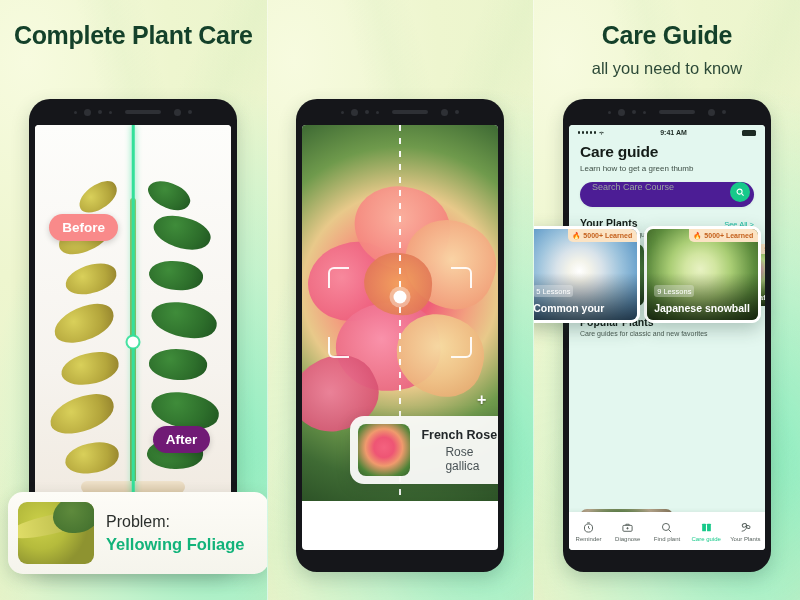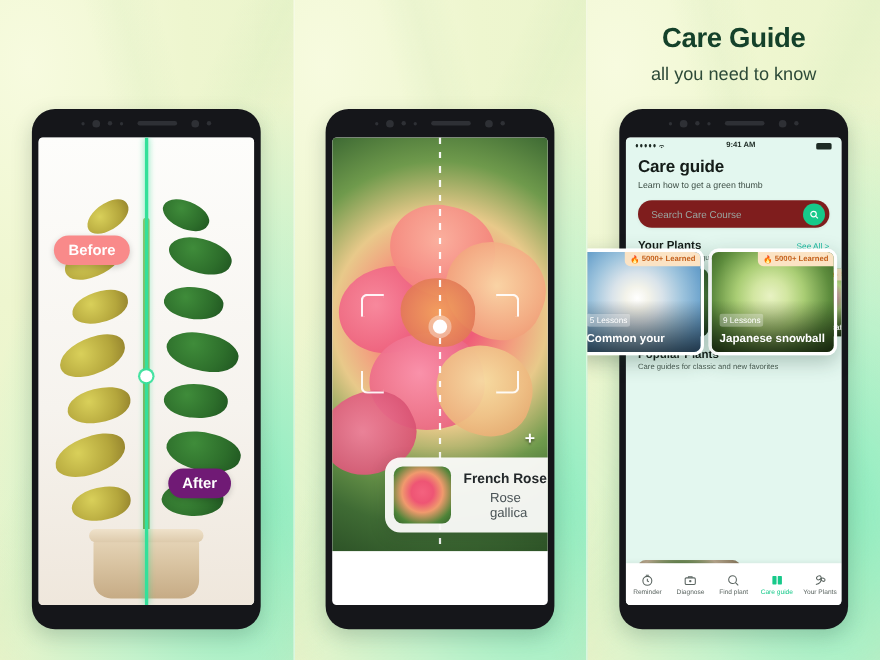--- a/index.html
+++ b/index.html
@@ -196,22 +196,22 @@
     height:15px; display:flex; align-items:center; justify-content:space-between;
     padding:0 9px; font-size:7px; color:#1d2b24; font-weight:bold;
   }
   .sig{display:flex;gap:1.5px;align-items:center;}
   .sig i{width:2.5px;height:2.5px;border-radius:50%;background:#1d2b24;display:block;}
   .batt{width:14px;height:6px;border-radius:1.5px;background:#1d2b24;}
   .cg-head{padding:3px 11px 0 11px;}
   .cg-title{font-size:15.5px;font-weight:bold;color:#141c18;letter-spacing:-.2px;}
   .cg-sub{font-size:8px;color:#3e4f46;margin-top:3px;}
   .search {
-    margin:9px 11px 0 11px; height:25px; background:#7f1d1d; border-radius:13px;
-    display:flex; align-items:center; padding:0 4px 0 12px; justify-content:space-between;
+    margin:9px 11px 0 11px; height:25px; background:#4c1d95; border-radius:13px;
+    display:flex; padding:0 4px 0 12px; justify-content:space-between;
     box-shadow:0 1px 3px rgba(30,60,45,.08);
   }
   .search span{font-size:9px;color:#9aa5a0;}
   .search-btn{
     width:20px;height:20px;border-radius:50%;background:#17c98a;
     display:flex;align-items:center;justify-content:center;
   }
   .sec { padding:0 11px; margin-top:10px; }
   .sec-row{display:flex;align-items:baseline;justify-content:space-between;}
   .sec-t{font-size:10.5px;font-weight:bold;color:#141c18;}
@@ -283,20 +283,21 @@
      radial-gradient(circle at 42% 42%, #4e8c3c 0%, #39702d 32%, #b5a38a 62%, #8e7d63 82%, #6d5e48 100%);}
 </style>
 </head>
 <body>
 
 <div class="stage">
 
   <div class="panel">
     <div class="leaf-shade"></div>
     <div class="head">
+      <div class="h-title">Complete Plant Care</div>
     </div>
 
     <div class="phone">
       <div class="bezel-top">
         <span class="dotc d1"></span>
         <span class="dotc d2"></span>
         <span class="dotc d3"></span>
         <span class="dotc d4"></span>
         <span class="grille"></span>
         <span class="dotc d2"></span>
@@ -324,20 +325,27 @@
           <div class="leaf lg" style="right:40px;top:58px;width:44px;height:25px;transform:rotate(28deg);"></div>
           <div class="pot"></div>
         </div>
         <div class="split-line"></div>
         <div class="split-knob"></div>
         <div class="pill pill-before">Before</div>
         <div class="pill pill-after">After</div>
       </div>
     </div>
 
+    <div class="problem-card">
+      <div class="problem-thumb"></div>
+      <div>
+        <div class="p-label">Problem:</div>
+        <div class="p-value">Yellowing Foliage</div>
+      </div>
+    </div>
   </div>
 
   <div class="panel">
     <div class="leaf-shade"></div>
 
     <div class="phone">
       <div class="bezel-top">
         <span class="dotc d1"></span>
         <span class="dotc d2"></span>
         <span class="dotc d3"></span>

